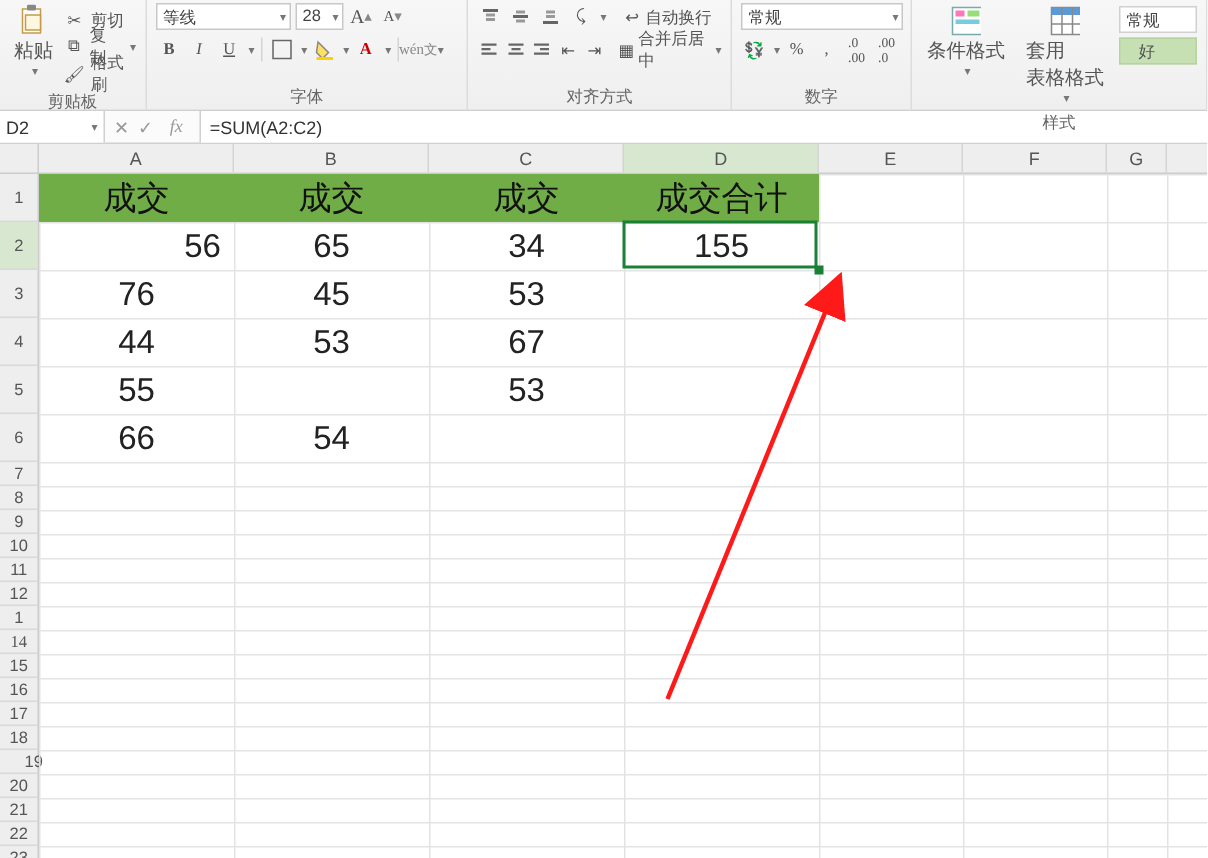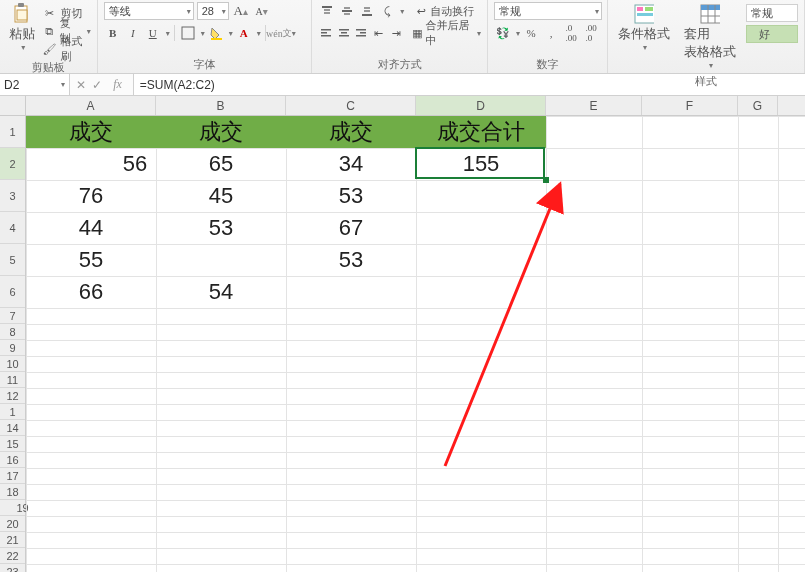--- a/index.html
+++ b/index.html
@@ -382,21 +382,21 @@
       <div style="height: 32px;">4</div>
       <div style="height: 32px;">5</div>
       <div style="height: 32px;">6</div>
       <div style="height: 16px;">7</div>
       <div style="height: 16px;">8</div>
       <div style="height: 16px;">9</div>
       <div style="height: 16px;">10</div>
       <div style="height: 16px;">11</div>
       <div style="height: 16px;">12</div>
       <div style="height: 16px;">1</div>
-      <div style="height: 16px;">14</div>
+      <div style="height: 16px; font-family: Liberation Serif, serif;">14</div>
       <div style="height: 16px;">15</div>
       <div style="height: 16px;">16</div>
       <div style="height: 16px;">17</div>
       <div style="height: 16px;">18</div>
       <div style="height: 16px; padding-left: 20px;">19</div>
       <div style="height: 16px;">20</div>
       <div style="height: 16px;">21</div>
       <div style="height: 16px;">22</div>
       <div style="height: 16px;">23</div>
     </div>

